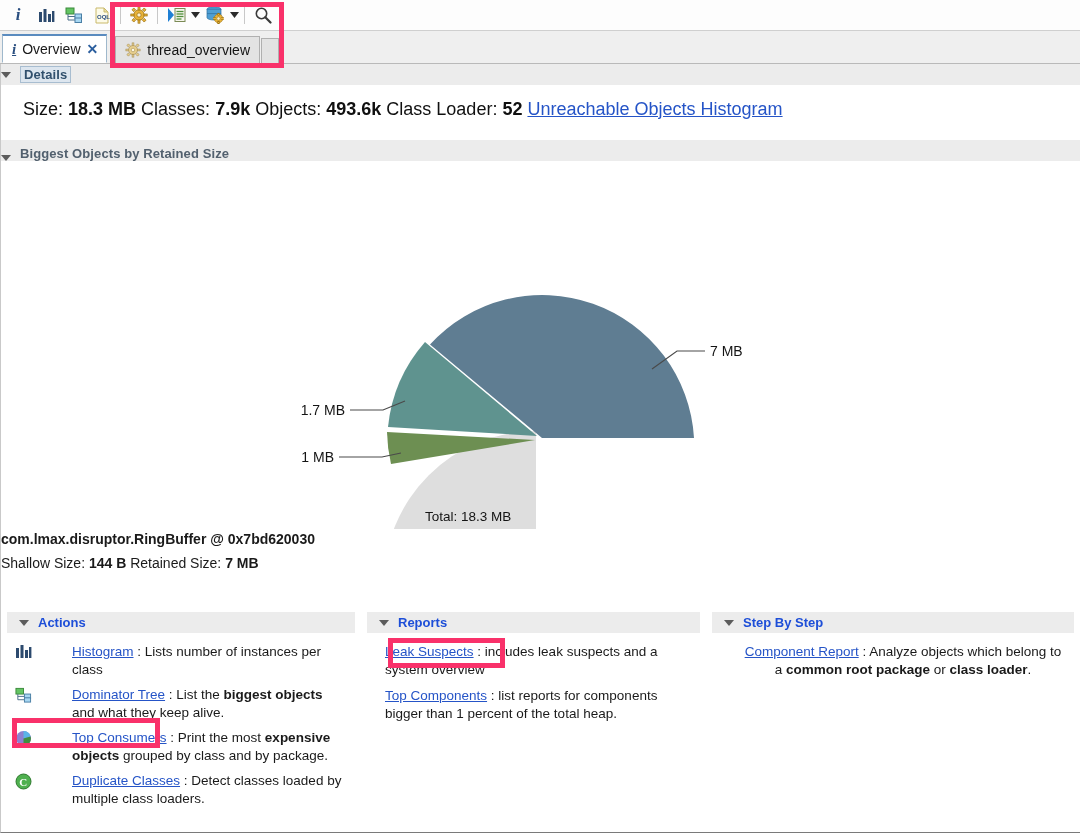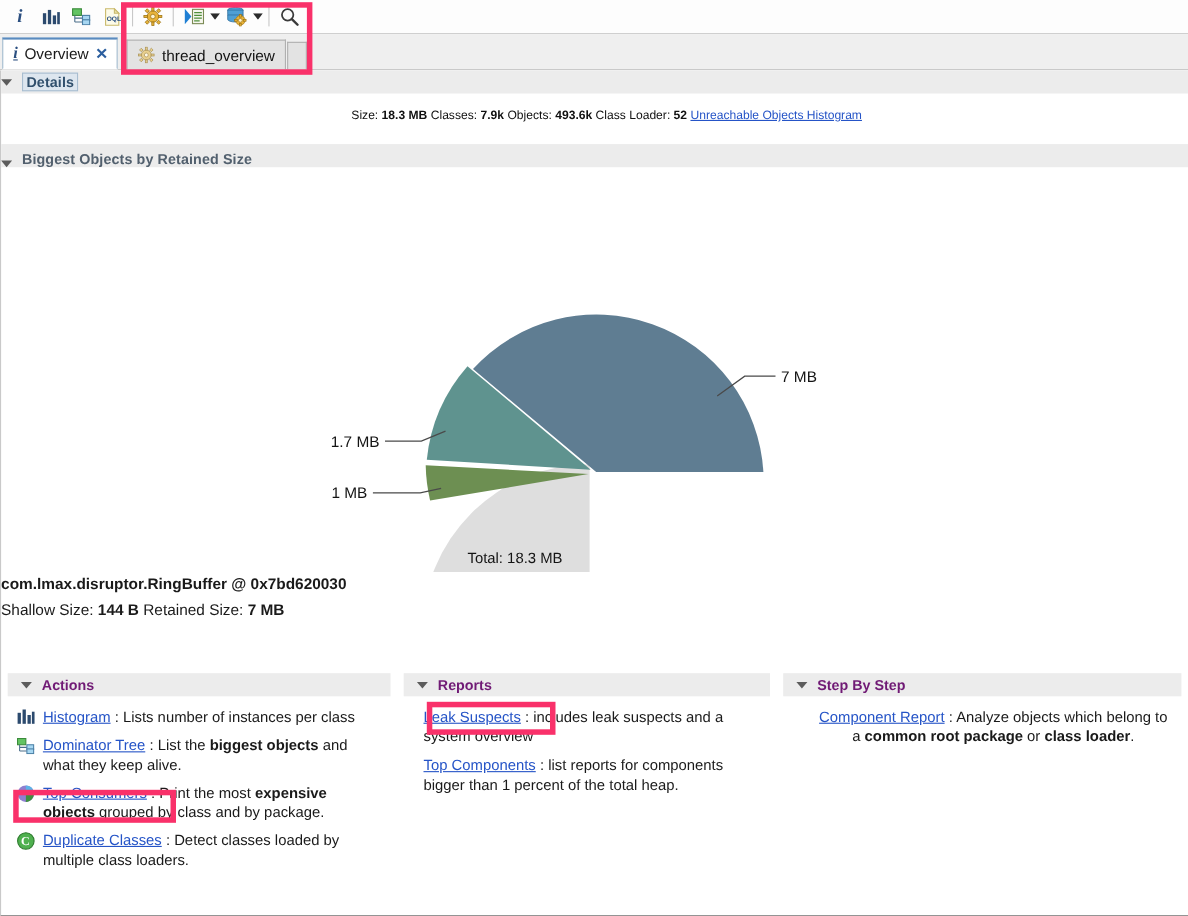--- a/index.html
+++ b/index.html
@@ -124,23 +124,22 @@
   .hdr-title { letter-spacing: 0.1px; }
   .hdr-title.boxed {
     background: #dde6ef;
     border: 1px solid #a8bdd0;
     padding: 0 3px;
     color: #31506d;
   }
 
   .details-row {
     padding: 14px 0 0 22px;
-    font-size: 11px;
+    font-size: 18px;
     color: #101010;
-    text-align: center;
   }
   .details-row b { font-weight: bold; }
   a.link {
     color: #2554c7;
     text-decoration: underline;
     cursor: pointer;
   }
 
   
   .chart-area {
@@ -168,41 +167,41 @@
   .panel.p3 { width: 374px; }
   .panel-head {
     background: #ececec;
     height: 21px;
     display: flex;
     align-items: center;
     gap: 9px;
     padding-left: 12px;
     font-size: 13px;
     font-weight: bold;
-    color: #701a75;
+    color: #1d4ed8;
     box-sizing: border-box;
     margin: 0 6px;
   }
   .panel-body {
     padding: 10px 14px 0 14px;
     font-size: 13.5px;
     line-height: 17.5px;
   }
   .item {
     display: flex;
     gap: 7px;
     margin-bottom: 8px;
     align-items: flex-start;
   }
   .item-ico {
     width: 17px; height: 17px;
     flex: 0 0 17px;
     margin-top: 1px;
   }
-  .item-txt { flex: 1; }
+  .item-txt { flex: 1; margin-left: 33px; }
   .item-txt b { font-weight: bold; }
   .indent-item { padding-left: 24px; margin-bottom: 9px; }
 
   
   .hl {
     position: absolute;
     border: 5px solid #f9316a;
     box-sizing: border-box;
     pointer-events: none;
     z-index: 40;

